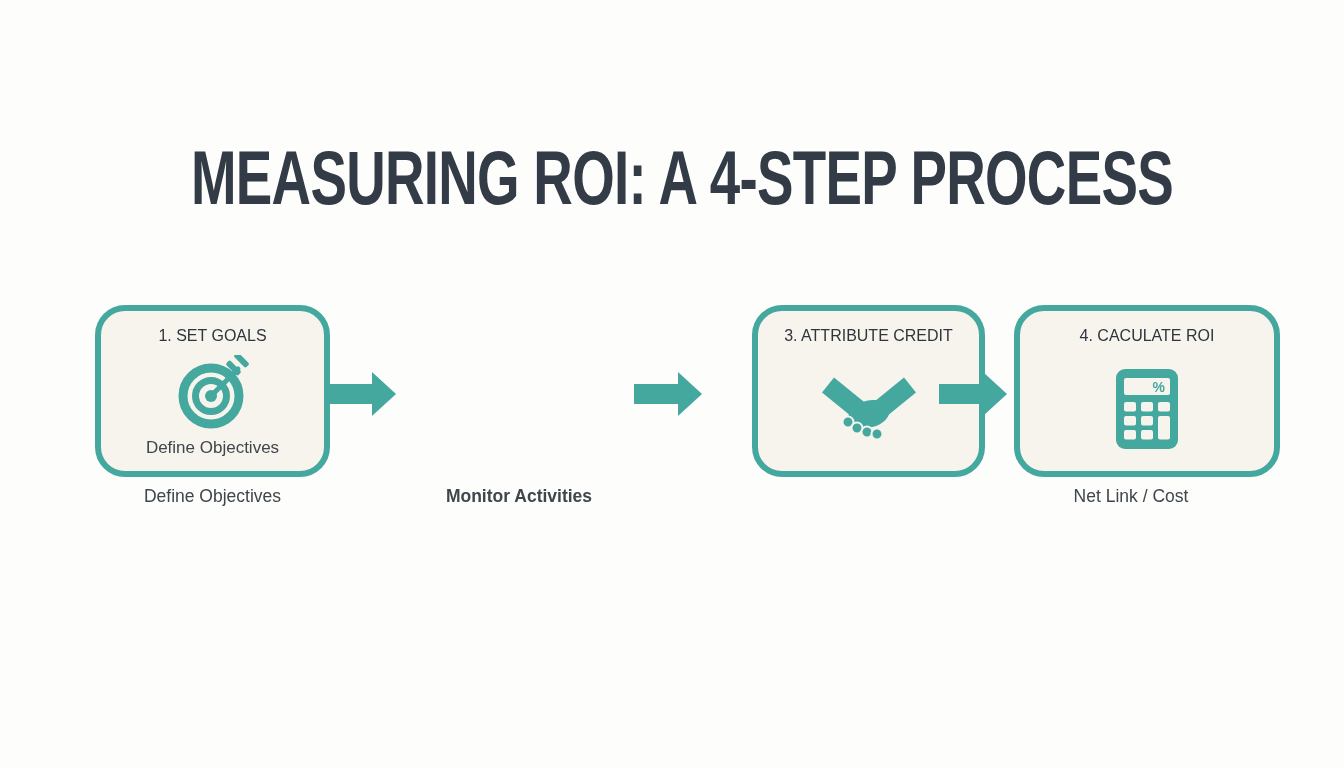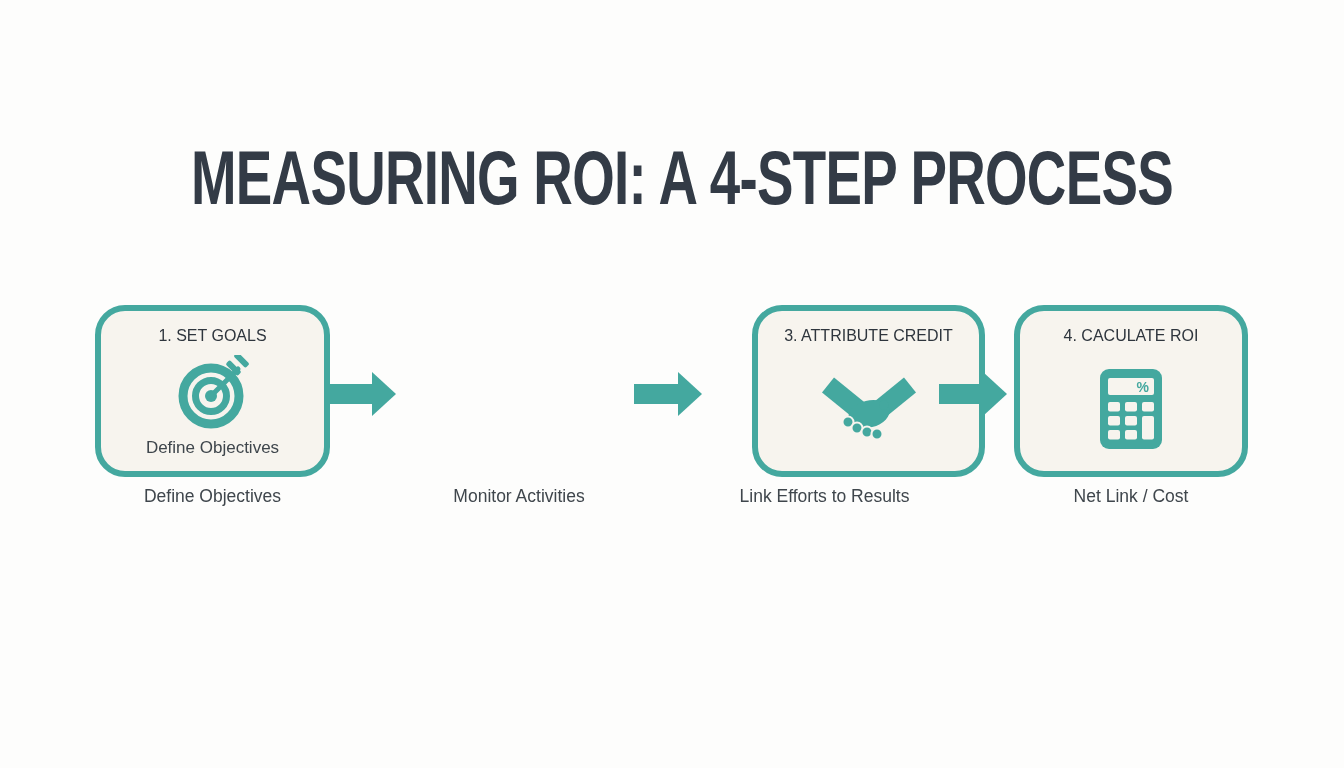--- a/index.html
+++ b/index.html
@@ -48,21 +48,21 @@
     background: var(--box_fill);
     border: 6px solid var(--teal);
     border-radius: 30px;
     display: flex;
     flex-direction: column;
     align-items: center;
   }
   .step-box.b1 { left: 95px;   width: 235px; }
   .step-box.b2 { left: 402px;  width: 234px; }
   .step-box.b3 { left: 708px;  width: 233px; margin-left: 44px; }
-  .step-box.b4 { left: 1014px; width: 234px; }
+  .step-box.b4 { left: 1014px; width: 266px; }
 
   .step-heading {
     margin-top: 15px;
     font-size: 16px;
     font-weight: normal;
     color: var(--heading_text);
     text-align: center;
     line-height: 1.25;
     white-space: nowrap;
   }
@@ -98,21 +98,21 @@
   .arrow.a3 { left: 939px; }
 
   .caption {
     position: absolute;
     top: 486px;
     text-align: center;
     font-size: 17.5px;
     color: var(--body_text);
   }
   .caption.c1 { left: 95px;   width: 235px; }
-  .caption.c2 { left: 402px;  width: 234px; }
+  .caption.c2 { left: 402px;  width: 234px; font-weight: bold; }
   .caption.c3 { left: 708px;  width: 233px; }
   .caption.c4 { left: 1014px; width: 234px; }
 
   svg .cream { fill: var(--box_fill); }
   svg .knuckle { fill: currentColor; stroke: var(--box_fill); stroke-width: 2; }
 </style>
 </head>
 <body>
 
 <div class="canvas">
@@ -182,16 +182,15 @@
         <rect class="cream" x="25" y="47" width="12" height="9.5" rx="2"></rect>
         <rect class="cream" x="8" y="61" width="12" height="9.5" rx="2"></rect>
         <rect class="cream" x="25" y="61" width="12" height="9.5" rx="2"></rect>
         <rect class="cream" x="42" y="47" width="12" height="23.5" rx="2"></rect>
       </svg>
     </div>
   </div>
 
   <div class="caption c1">Define Objectives</div>
   <div class="caption c2">Monitor Activities</div>
-  <div class="caption c3">Link Efforts to Results</div>
   <div class="caption c4">Net Link / Cost</div>
 
 </div>
 
 </body></html>

